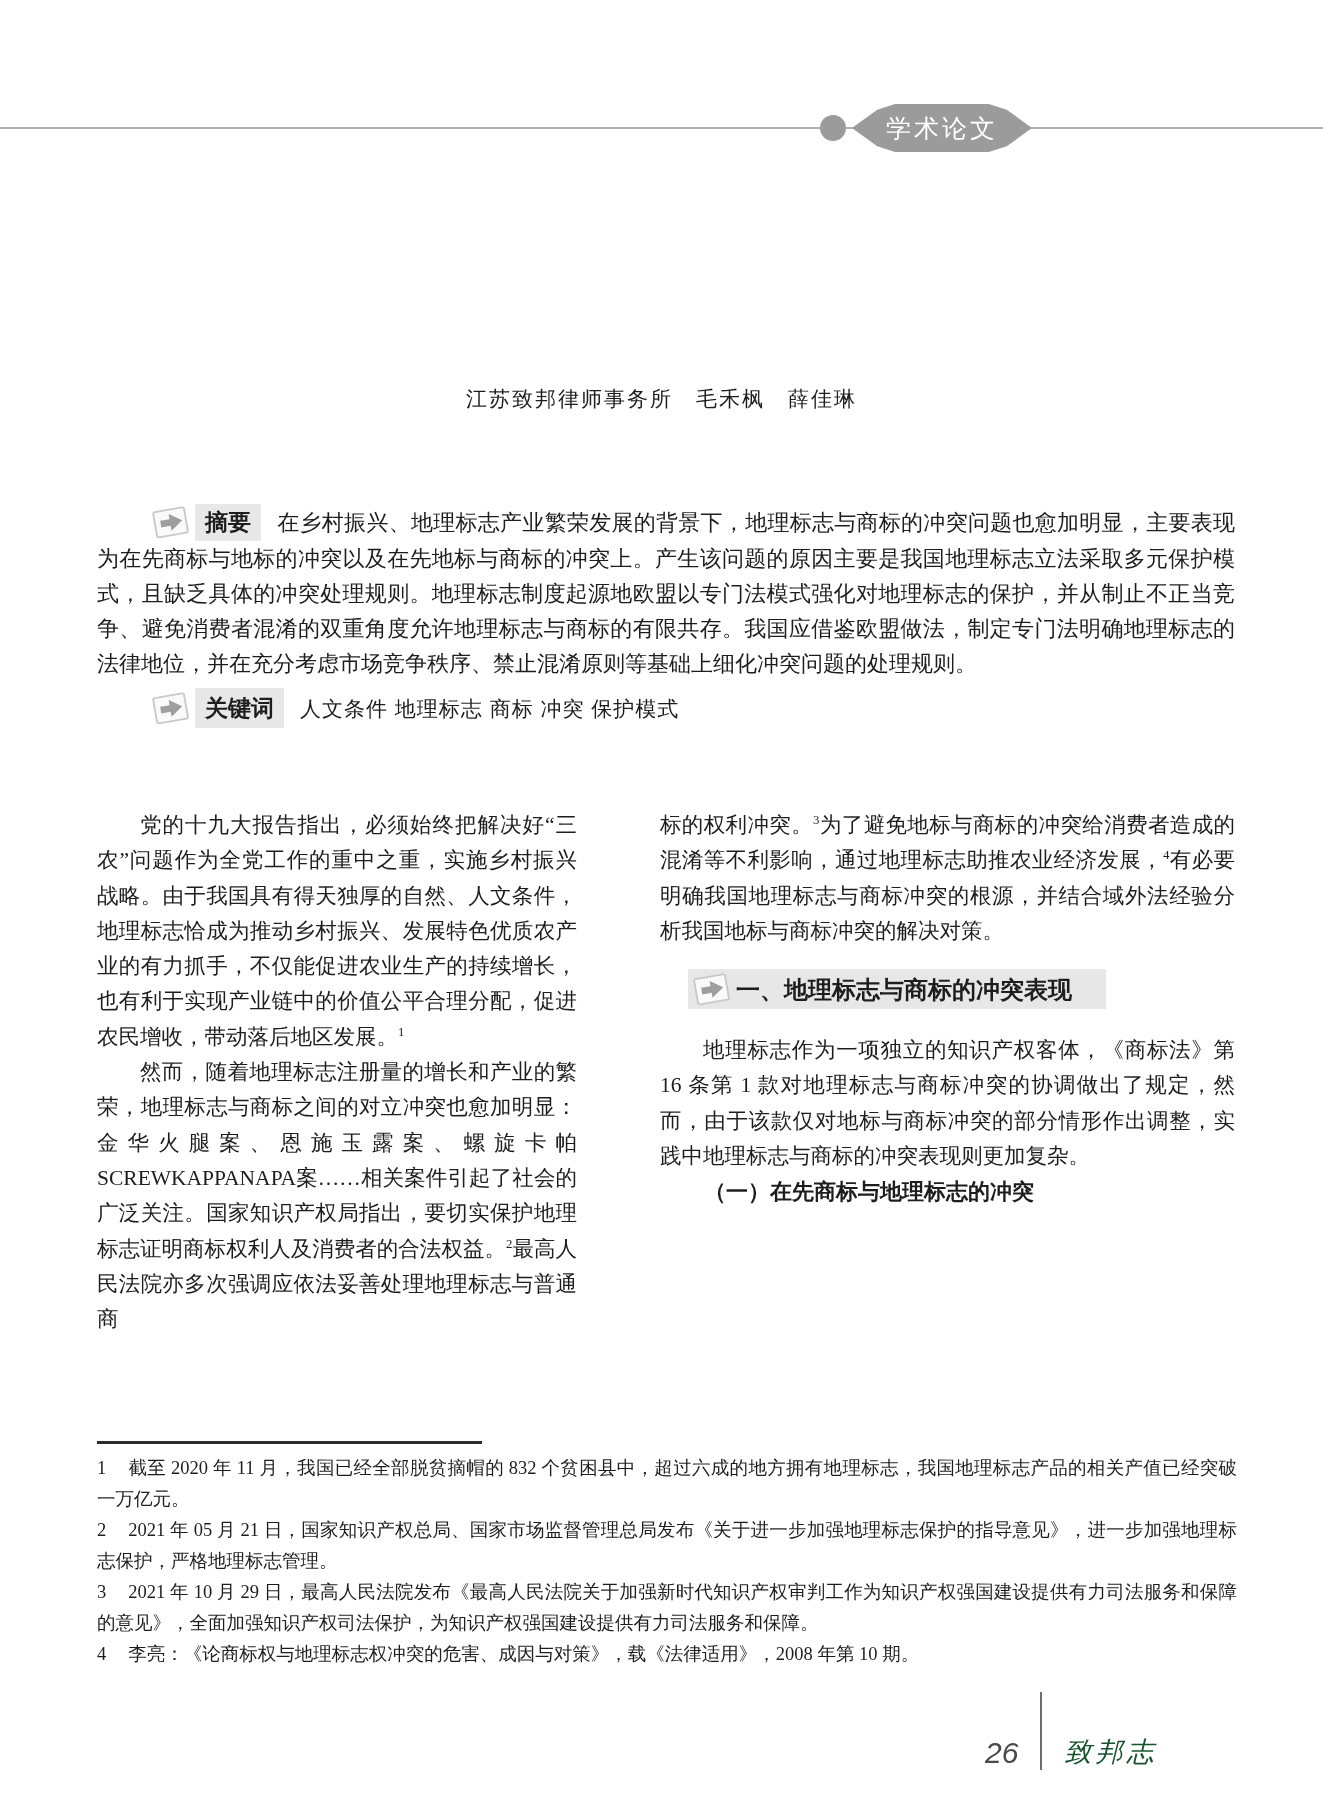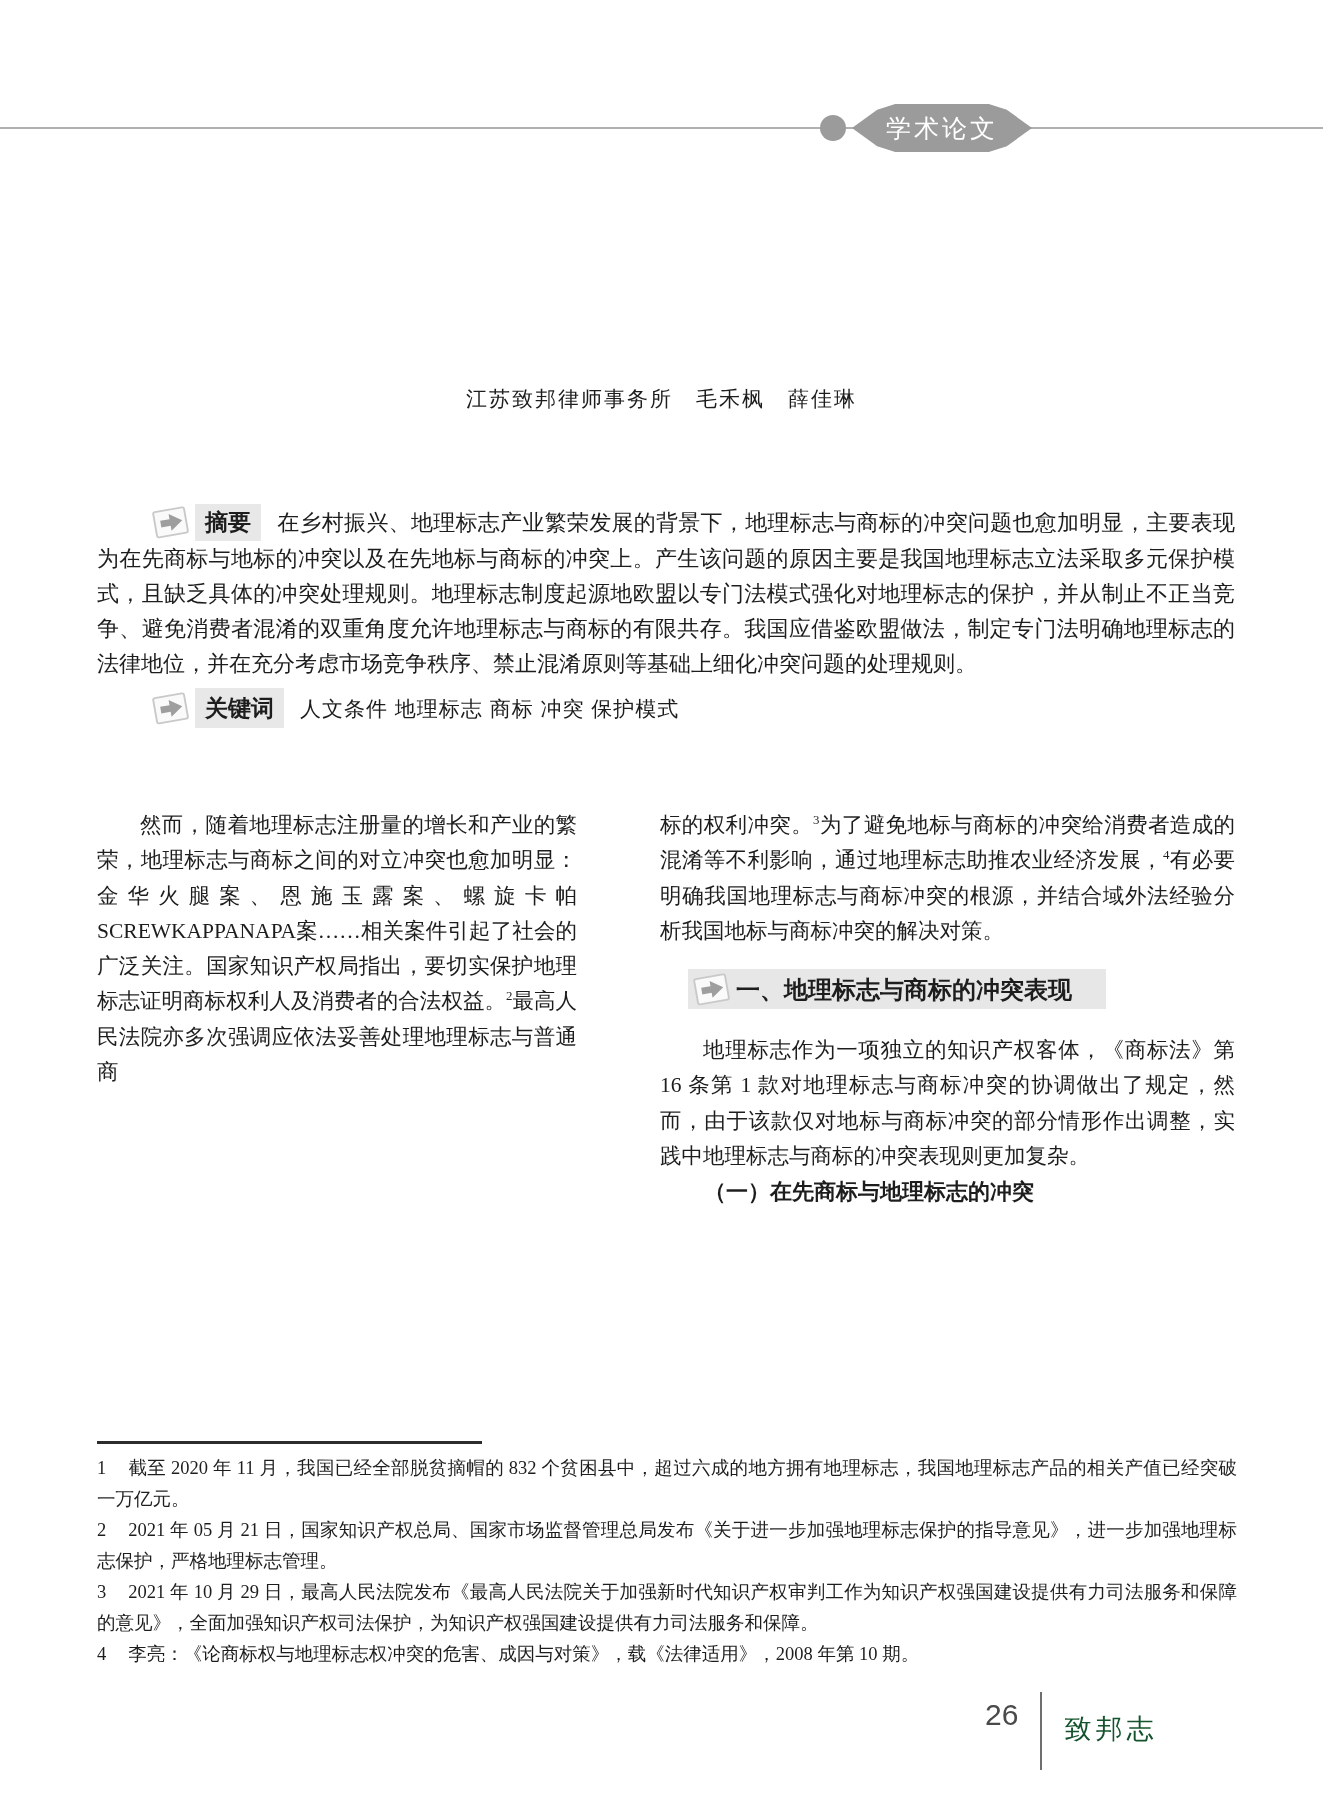--- a/index.html
+++ b/index.html
@@ -55,22 +55,22 @@
   .section-title { font-family:"Liberation Sans", sans-serif; font-weight:bold; font-size:24px; }
   .subheading { font-family:Liberation Serif, serif; font-weight:bold; font-size:22px; text-indent:2em; }
 
   
   .footnotes { position:absolute; top:1441px; left:97px; width:1140px;
                font-size:18.5px; line-height:31px; text-align:justify; }
   .fn-rule { width:385px; height:3px; background:#2c2c2c; margin-bottom:9px; }
   .fn-num  { margin-right:22px; }
 
   
-  .footer { position:absolute; top:1692px; left:985px; display:flex; align-items:flex-start;
-            font-family:"Liberation Sans", sans-serif; }
+  .footer { position:absolute; top:1692px; left:985px; display:flex; align-items:flex-end;
+            font-family:"Liberation Sans", sans-serif;font-style:italic; }
   .page-num { font-size:30px; color:#4a4a4a; margin-top:6px; }
   .footer-divider { width:2px; height:78px; background:#6f6f6f; margin:0 22px; }
   .journal-name { font-size:27px; letter-spacing:4px; color:#14532d; margin-top:19px; }
 </style>
 </head>
 <body>
 
 <div class="page">
 
   <div class="header-rule"></div>
@@ -98,20 +98,21 @@
       <svg viewBox="0 0 44 38" width="42" height="36">
         <g transform="rotate(-10 22 19)">
           <rect x="6" y="6" width="33" height="27" rx="2" fill="#fafafa" stroke="#c9c9c9" stroke-width="2"></rect>
           <polygon points="12,16 22,16 22,10.5 35,19.5 22,28.5 22,23 12,23" fill="#9e9e9e"></polygon>
         </g>
       </svg>
     </span><span class="tag-label">关键词</span><span class="kw-text">人文条件 地理标志 商标 冲突 保护模式</span>
   </div>
 
   <div class="col col-left">
+    <p class="indent"><span>党的十九大报告指出，必须始终把解决好“三农”问题作为全党工作的重中之重，实施乡村振兴战略。由于我国具有得天独厚的自然、人文条件，地理标志恰成为推动乡村振兴、发展特色优质农产业的有力抓手，不仅能促进农业生产的持续增长，也有利于实现产业链中的价值公平合理分配，促进农民增收，带动落后地区发展。</span><sup>1</sup></p>
     <p class="indent"><span>然而，随着地理标志注册量的增长和产业的繁荣，地理标志与商标之间的对立冲突也愈加明显：金华火腿案、恩施玉露案、螺旋卡帕SCREWKAPPANAPA案……相关案件引起了社会的广泛关注。国家知识产权局指出，要切实保护地理标志证明商标权利人及消费者的合法权益。</span><sup>2</sup><span>最高人民法院亦多次强调应依法妥善处理地理标志与普通商</span></p>
   </div>
 
   <div class="col col-right">
     <p><span>标的权利冲突。</span><sup>3</sup><span>为了避免地标与商标的冲突给消费者造成的混淆等不利影响，通过地理标志助推农业经济发展，</span><sup>4</sup><span>有必要明确我国地理标志与商标冲突的根源，并结合域外法经验分析我国地标与商标冲突的解决对策。</span></p>
 
     <div class="section-header">
       <span class="arrow-icon">
         <svg viewBox="0 0 44 38" width="42" height="36">
           <g transform="rotate(-10 22 19)">

